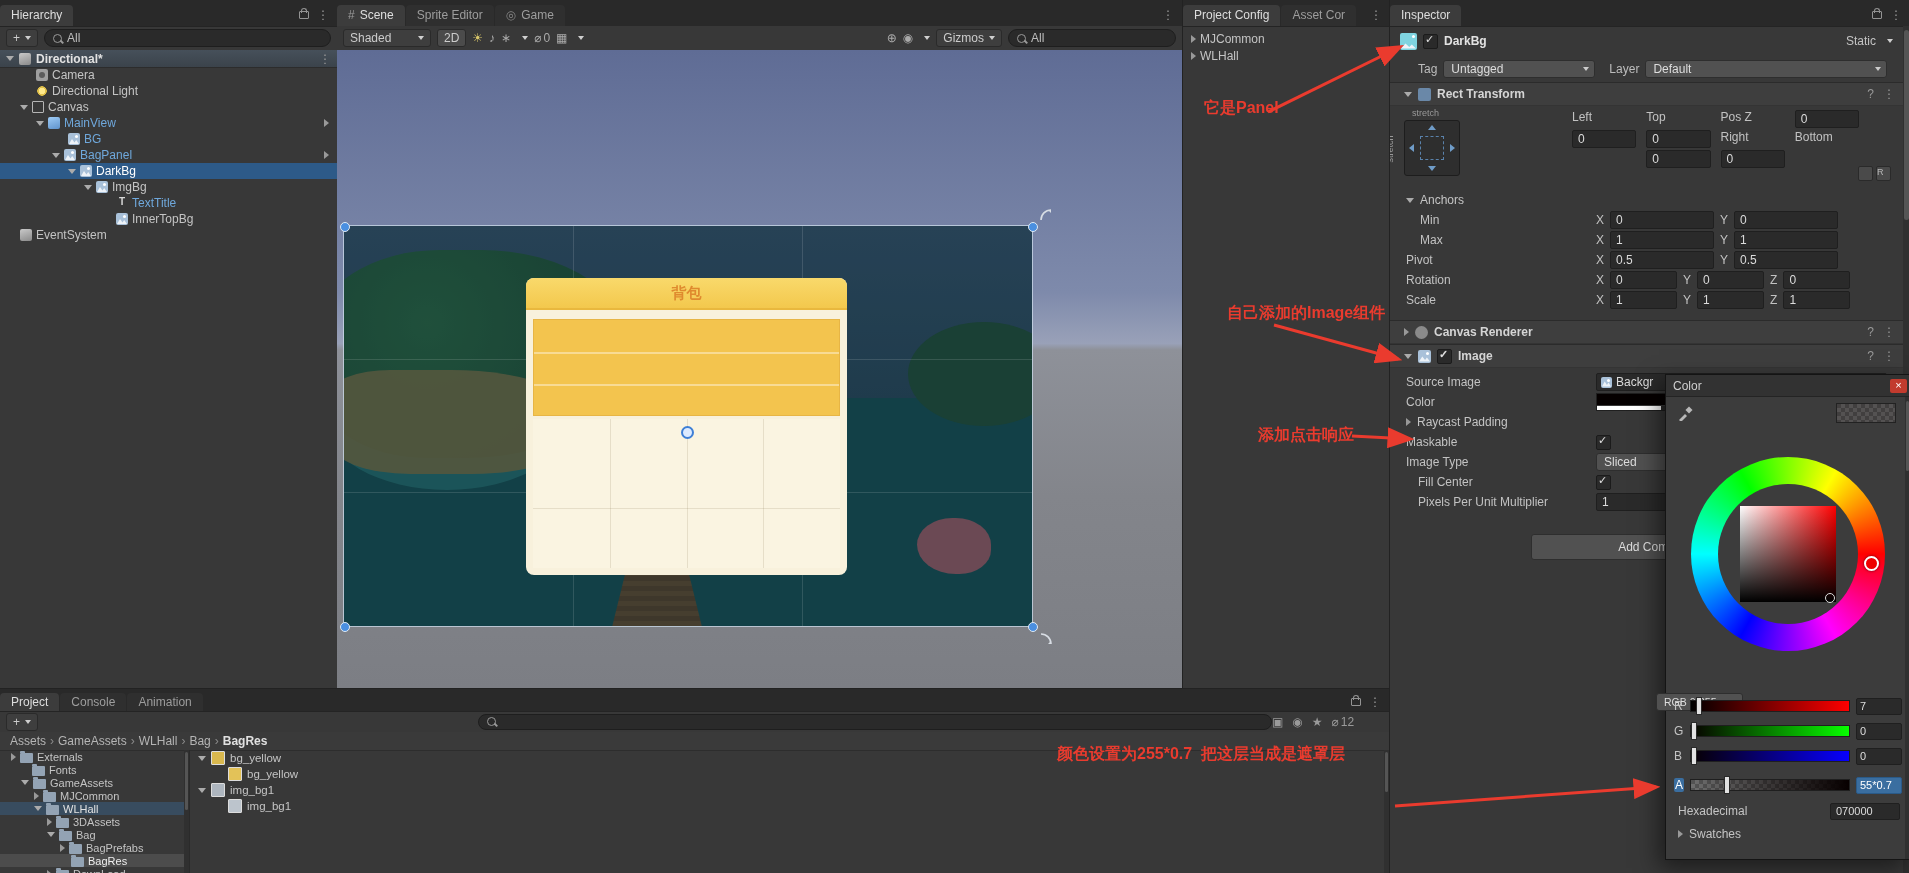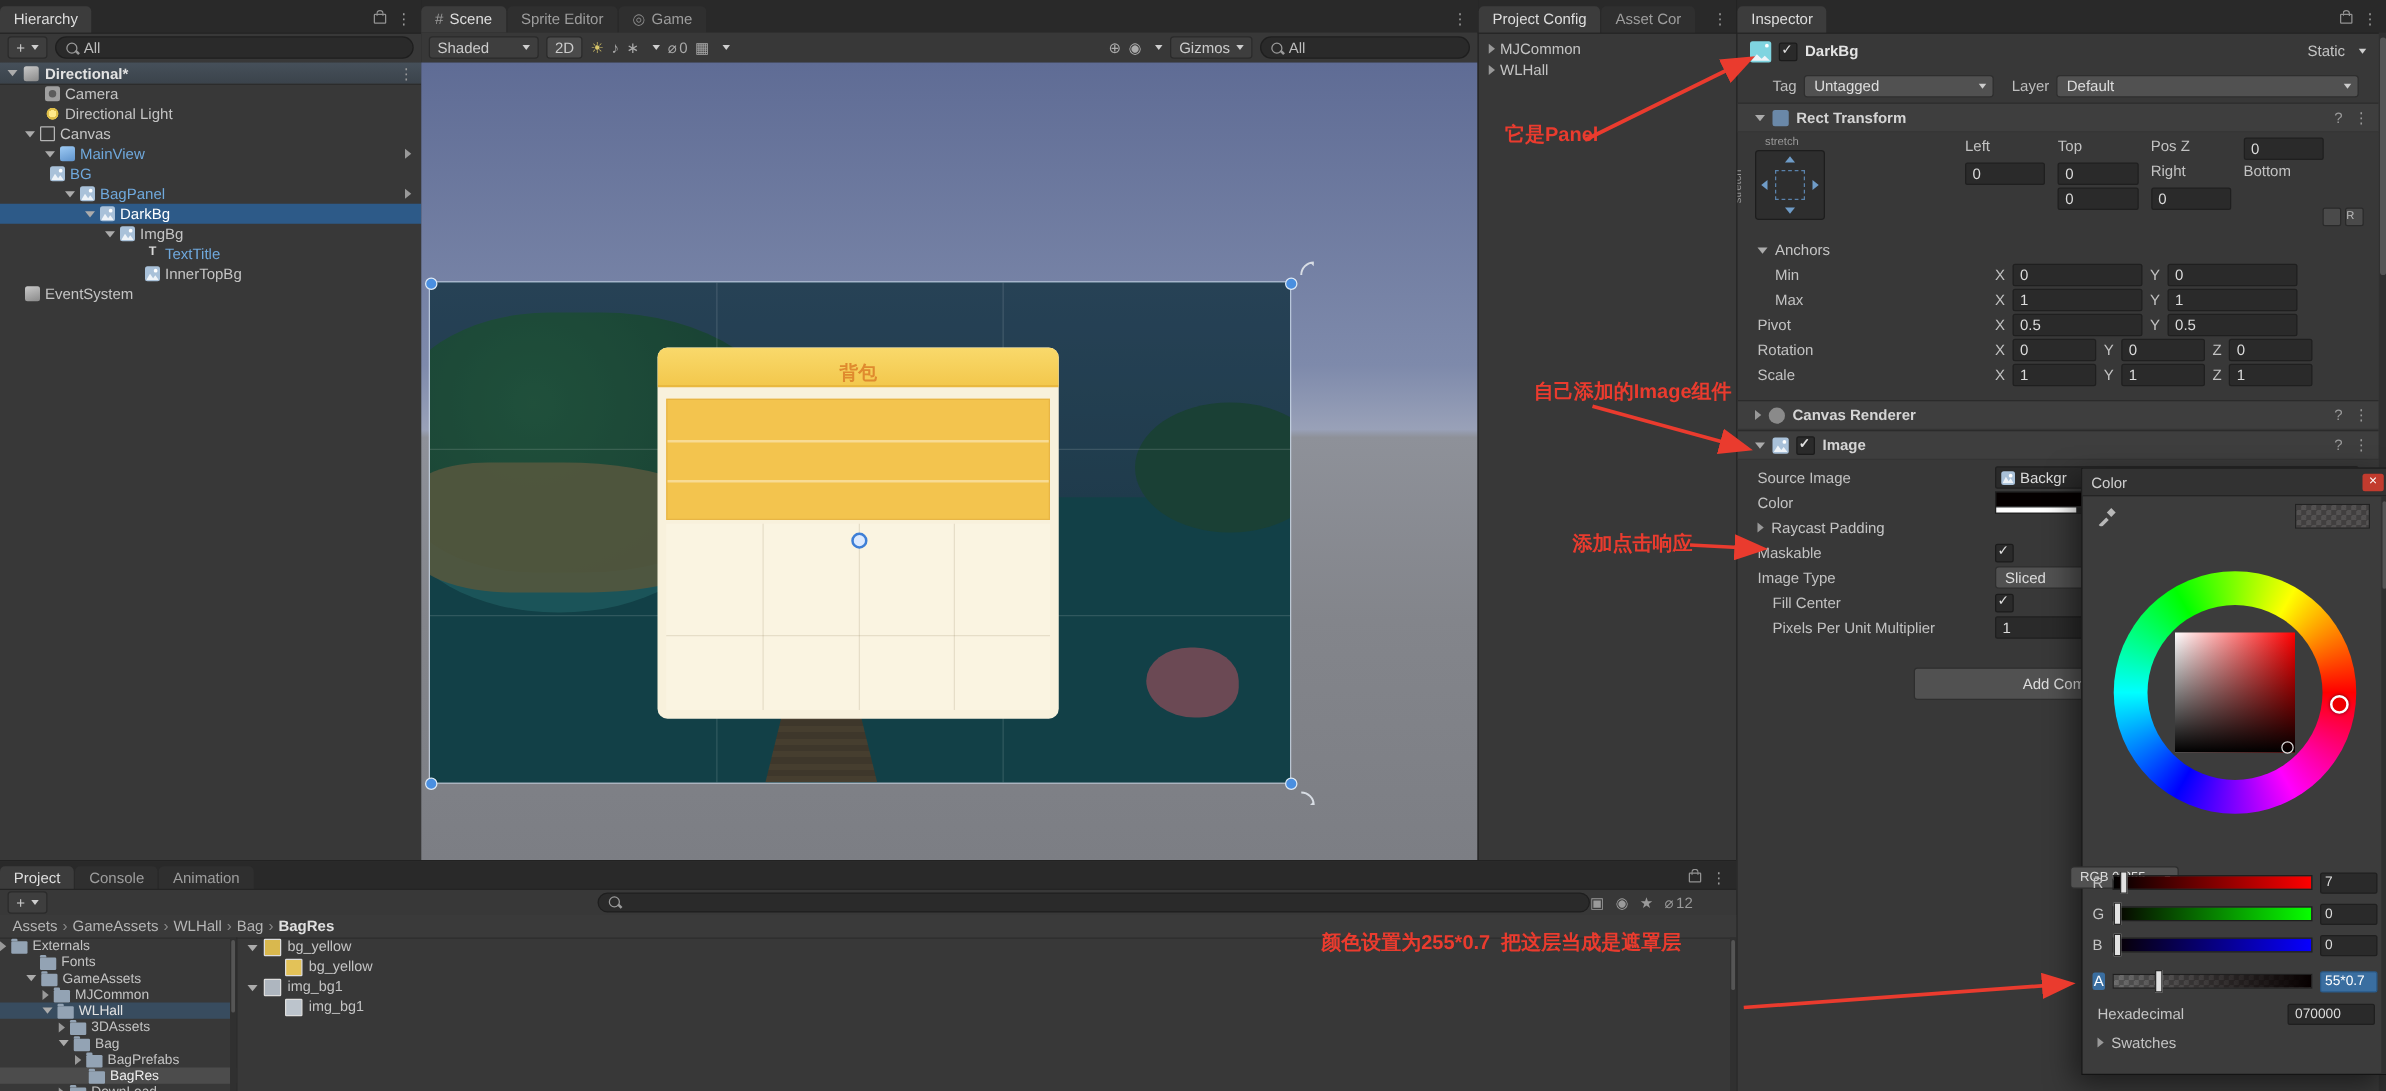--- a/index.html
+++ b/index.html
@@ -123,21 +123,21 @@
           <span class="fo"></span>
           <span class="ic ic-canvas"></span>
           <span>Canvas</span>
         </div>
       <div class="hrow" style="padding-left:36px;">
           <span class="fo"></span>
           <span class="ic ic-cube-blue"></span>
           <span class="pre">MainView</span>
           <span class="fc" style="margin-left:auto;margin-right:8px;"></span>
         </div>
-      <div class="hrow" style="padding-left:40px;">
+      <div class="hrow" style="padding-left:68px;">
           <span class="ic ic-img"></span>
           <span class="pre">BG</span>
         </div>
       <div class="hrow" style="padding-left:52px;">
           <span class="fo"></span>
           <span class="ic ic-img"></span>
           <span class="pre">BagPanel</span>
           <span class="fc" style="margin-left:auto;margin-right:8px;"></span>
         </div>
       <div class="hrow sel" style="padding-left:68px;">
@@ -226,21 +226,21 @@
         <div class="abs" style="left:39%;bottom:0;width:13%;height:20%;background:repeating-linear-gradient(#5f432a 0 5px,#6d4e31 5px 10px);clip-path:polygon(22% 0,78% 0,100% 100%,0 100%);"></div>
         <div class="abs" style="right:6%;bottom:13%;width:74px;height:56px;background:#a85f6d;border-radius:50% 50% 45% 55%;"></div>
         <div class="abs" style="inset:0;background:rgba(8,38,44,.38);"></div>
         <div class="abs" style="left:33.3%;top:0;bottom:0;width:1px;background:rgba(255,255,255,.13);"></div>
         <div class="abs" style="left:66.6%;top:0;bottom:0;width:1px;background:rgba(255,255,255,.13);"></div>
         <div class="abs" style="top:33.3%;left:0;right:0;height:1px;background:rgba(255,255,255,.13);"></div>
         <div class="abs" style="top:66.6%;left:0;right:0;height:1px;background:rgba(255,255,255,.13);"></div>
       </div>
 
       <div class="abs" style="left:189px;top:228px;width:321px;height:297px;background:#f8f1dc;border-radius:8px;">
-        <div class="abs" style="left:0;right:0;top:0;height:30px;background:linear-gradient(#f9d96b,#f3c84d);border-radius:8px 8px 0 0;border-bottom:2px solid #e9b83e;display:flex;align-items:flex-end;justify-content:center;">
+        <div class="abs" style="left:0;right:0;top:0;height:30px;background:linear-gradient(#f9d96b,#f3c84d);border-radius:8px 8px 0 0;border-bottom:2px solid #e9b83e;display:flex;align-items:center;justify-content:center;">
           <span style="color:#df8a2e;font-weight:bold;font-size:15px;">背包</span>
         </div>
         <div class="abs" style="left:7px;right:7px;top:41px;height:95px;background:#f3c44e;border:1px solid #e7b545;">
           <div class="abs" style="left:0;right:0;top:32px;height:2px;background:rgba(255,255,255,.4);"></div>
           <div class="abs" style="left:0;right:0;top:64px;height:2px;background:rgba(255,255,255,.4);"></div>
         </div>
         <div class="abs" style="left:7px;right:7px;top:141px;bottom:7px;background:#faf4e1;">
           <div class="abs" style="left:25%;top:0;bottom:0;width:1px;background:rgba(120,100,60,.15);"></div>
           <div class="abs" style="left:50%;top:0;bottom:0;width:1px;background:rgba(120,100,60,.15);"></div>
           <div class="abs" style="left:75%;top:0;bottom:0;width:1px;background:rgba(120,100,60,.15);"></div>
@@ -529,21 +529,21 @@
       <span class="crumb">GameAssets</span>
         <span class="crumb-sep">›</span>
       <span class="crumb">WLHall</span>
         <span class="crumb-sep">›</span>
       <span class="crumb">Bag</span>
         <span class="crumb-sep">›</span>
       <span class="crumb" style="color:#e0e0e0;font-weight:bold;">BagRes</span>
     </div>
 
     <div class="abs" style="left:0;top:61px;width:189px;bottom:0;border-right:1px solid #2a2a2a;overflow:hidden;">
-      <div class="trow" style="">
+      <div class="trow" style="margin-left:11px;">
           <span class="fc"></span>
           <span class="folder"></span>
           <span>Externals</span>
         </div>
       <div class="trow" style="padding-left:32px;">
           <span class="folder"></span>
           <span>Fonts</span>
         </div>
       <div class="trow" style="padding-left:21px;">
           <span class="fo"></span>

